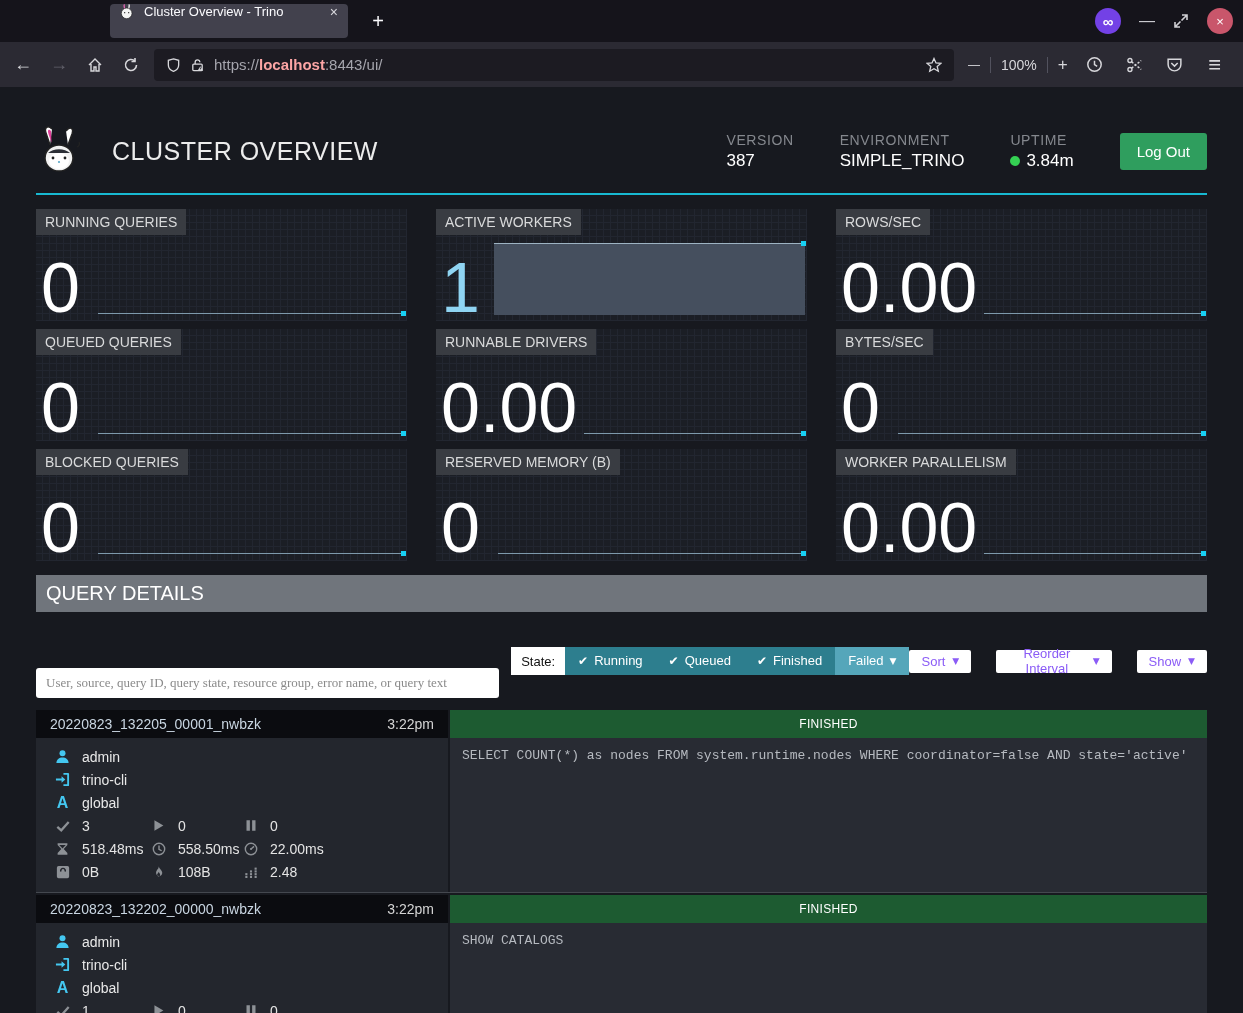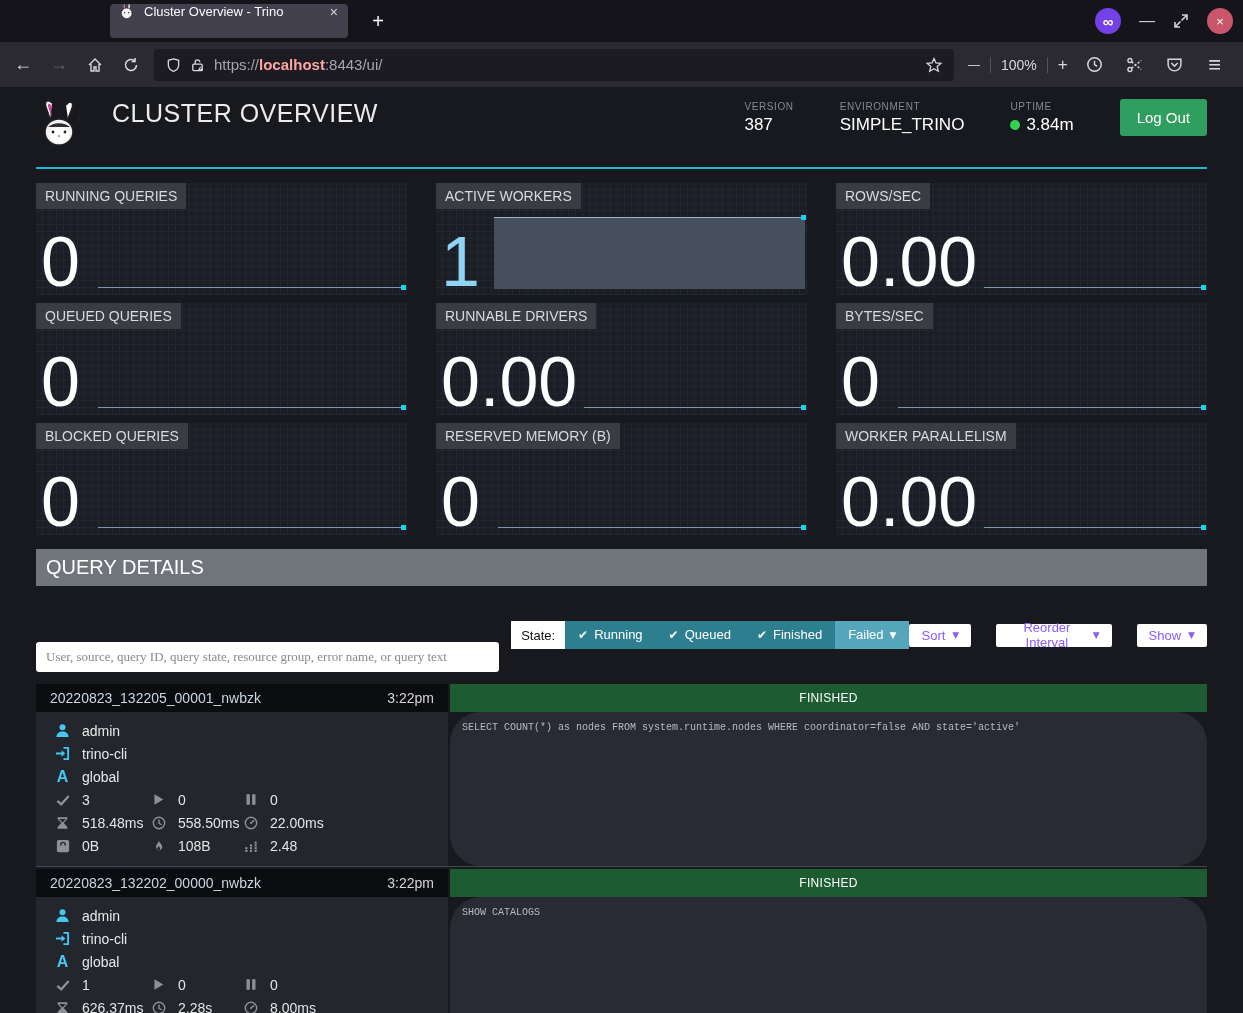--- a/index.html
+++ b/index.html
@@ -30,26 +30,26 @@
   .urlbar svg { flex:none; }
   .url-text { font-size:15px; color:#a5a5ad; white-space:nowrap; }
   .url-text b { color:#fca5a5; font-weight:bold; }
   .url-spacer { flex:1; }
   .zoomctl { display:flex; align-items:center; gap:10px; color:#d7d7db; font-size:14px; padding:0 4px; }
   .zsep { width:1px; height:16px; background:#52525e; }
   .nav-right { display:flex; align-items:center; gap:14px; padding-right:4px; }
 
   
   .page { height:926px; background:#17191f; padding:0 36px; }
-  .trino-header { display:flex; align-items:flex-start; padding-top:12px; padding-bottom:16px;
+  .trino-header { display:flex; align-items:center; padding-top:38px; padding-bottom:16px;
     border-bottom:2px solid #18b9d2; }
   .logo { width:50px; height:52px; margin-right:26px; }
   .page-title { font-size:25px; color:#ececec; letter-spacing:0.5px; }
   .header-meta { margin-left:auto; display:flex; align-items:center; gap:46px; }
-  .meta-block .meta-label { font-size:10px; color:#85888e; letter-spacing:0.6px; }
+  .meta-block .meta-label { font-size:14px; color:#85888e; letter-spacing:0.6px; }
   .meta-block .meta-value { font-size:17px; color:#ffffff; margin-top:3px; display:flex; align-items:center; gap:6px;}
   .updot { width:10px; height:10px; border-radius:50%; background:#35d153; display:inline-block; }
   .logout-btn { background:#2f9e5e; color:#fff; border:none; font-size:15px; padding:10px 17px;
     border-radius:3px; cursor:pointer; font-family:inherit; }
 
   .stats-grid { margin-top:14px; display:grid; grid-template-columns:repeat(3,1fr);
     column-gap:29px; row-gap:8px; }
   .stat-card { position:relative; height:112px; background-color:#1b1e25;
     background-image:
       repeating-linear-gradient(to right, transparent 0 6px, #222630 6px 7px),
@@ -95,21 +95,21 @@
   .q-body { display:flex; }
   .q-left { width:412px; background:#23262d; padding:7px 0 9px 18px; }
   .q-row { display:flex; align-items:center; height:23px; gap:11px; font-size:14px; color:#e8e8e8; }
   .icn { width:17px; display:flex; justify-content:center; color:#44c7f0; }
   .icn.gray { color:#8d9196; }
   .icn svg { display:block; }
   .fontA { font-weight:bold; font-size:16px; color:#44c7f0; }
   .q-stats { display:grid; grid-template-columns:96px 92px auto; }
   .q-stat { display:flex; align-items:center; gap:11px; height:23px; font-size:14px; color:#e4e4e4; }
   .q-right { flex:1; margin-left:2px; background:#282b33; padding:10px 12px;
-    font-family:"Liberation Mono", monospace; font-size:10px; color:#b6bac0; white-space:pre-wrap;border-radius:31px; }
+    font-family:"Liberation Mono", monospace; font-size:13px; color:#b6bac0; white-space:pre-wrap; }
 </style>
 </head>
 <body>
 
 <div class="titlebar">
   <div class="tab">
     <svg width="16" height="16" viewBox="0 0 24 24">
       <path d="M7 1 C5.5 1 6.5 6 7.5 8" fill="none" stroke="#e869b8" stroke-width="2"></path>
       <path d="M13 1 C14.5 1 13.5 6 12.5 8" fill="none" stroke="#fff" stroke-width="2"></path>
       <circle cx="10" cy="14" r="8" fill="#f5f5f5" stroke="#222" stroke-width="1"></circle>

